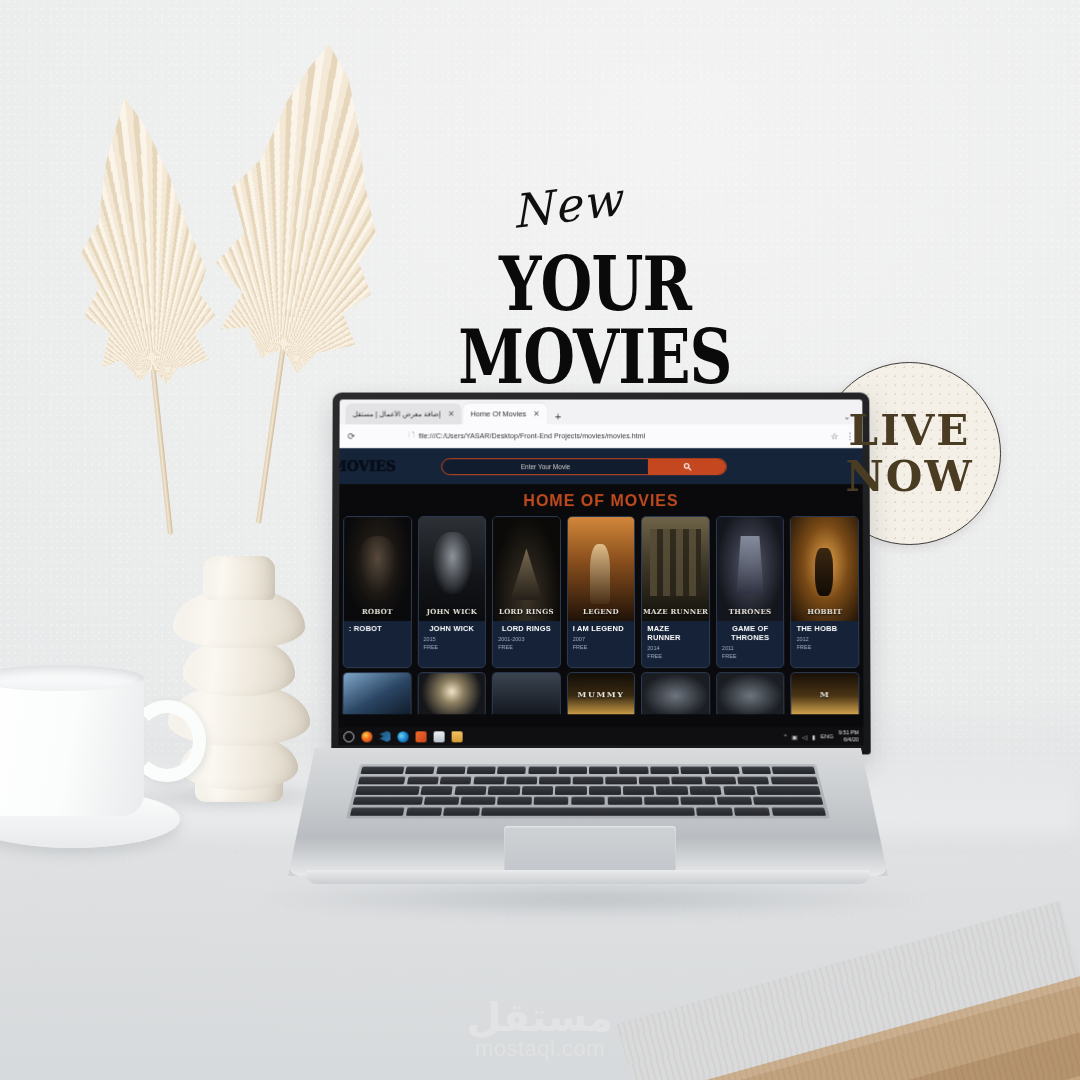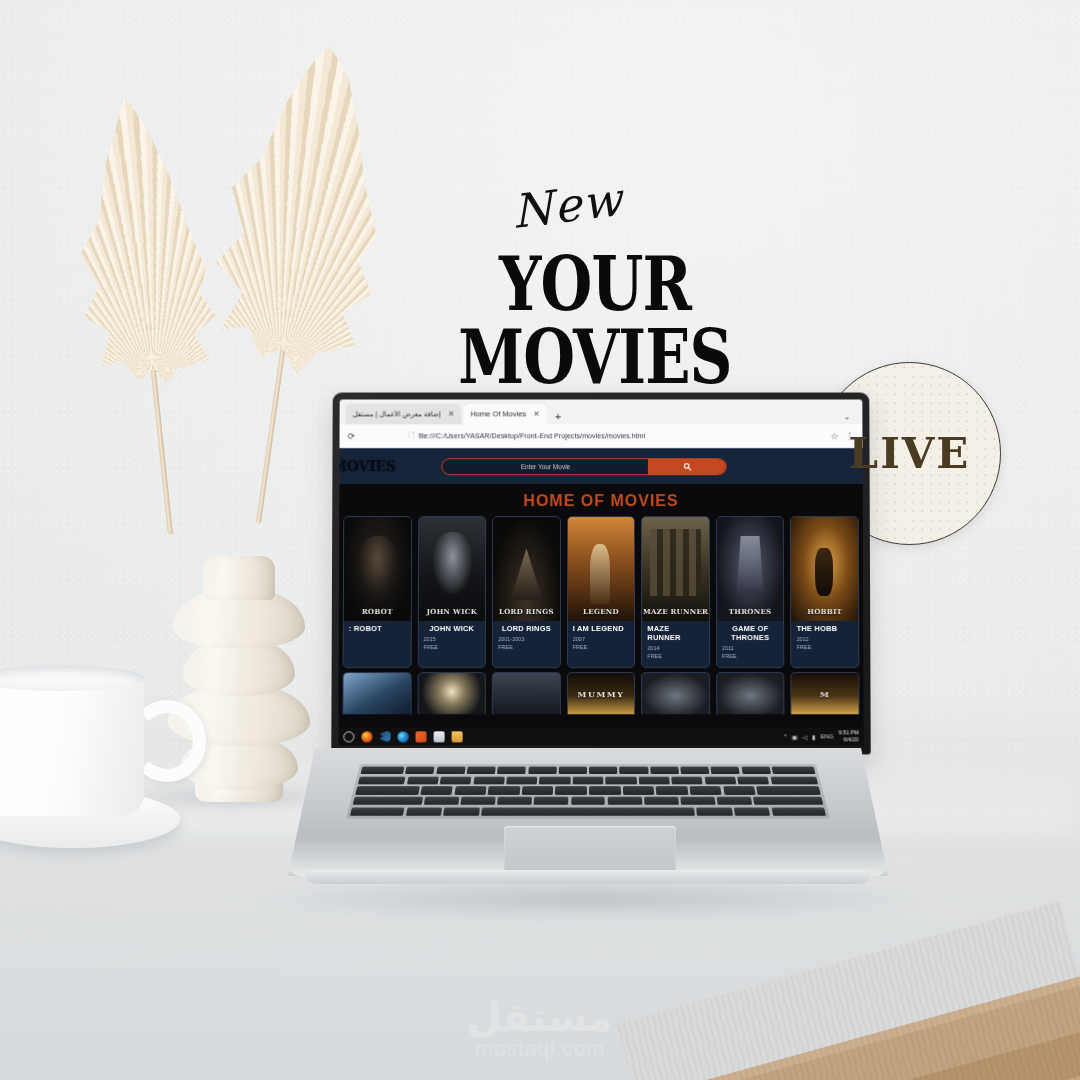--- a/index.html
+++ b/index.html
@@ -467,20 +467,21 @@
   <div id="headline-block">
     <div id="script-new">New</div>
     <div id="title-main">
       <span>YOUR MOVIES</span>
       <span class="l2">HERE</span>
     </div>
   </div>
 
   <div id="live-badge">
     <div class="badge-line a">LIVE</div>
+    <div class="badge-line b">NOW</div>
   </div>
 
   <div id="laptop-shadow"></div>
   <div id="laptop">
 
     <div id="lid">
       <div id="screen">
 
         <div id="browser">
           <div id="tabstrip">

